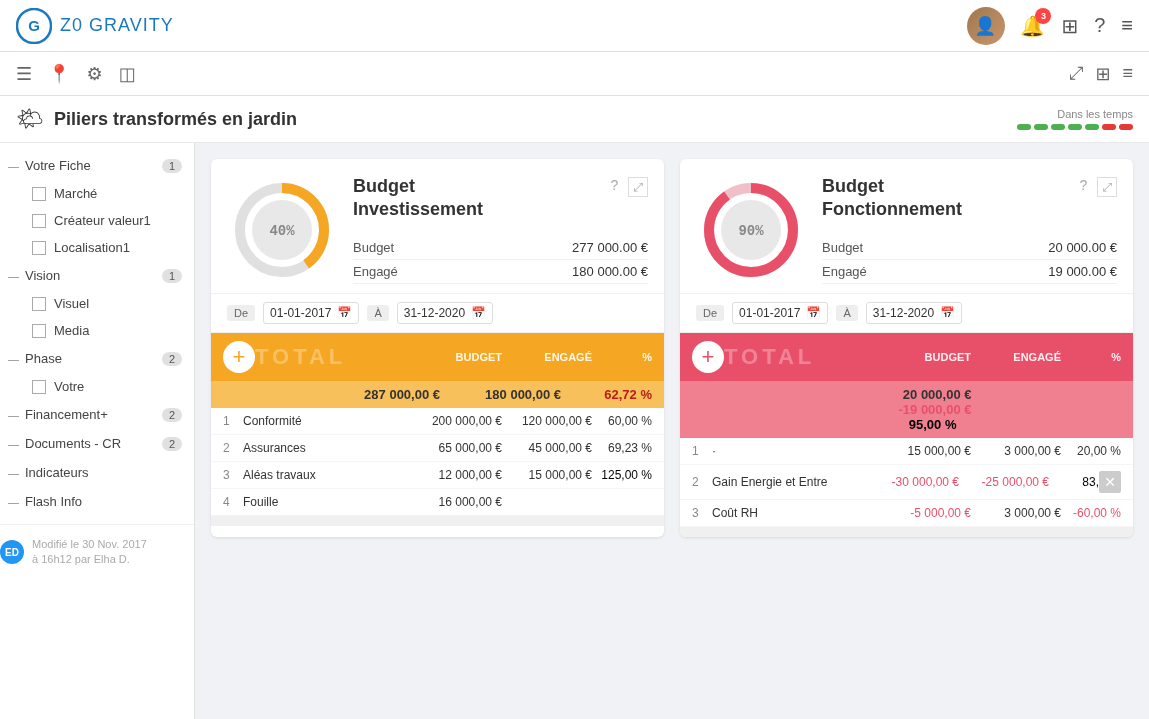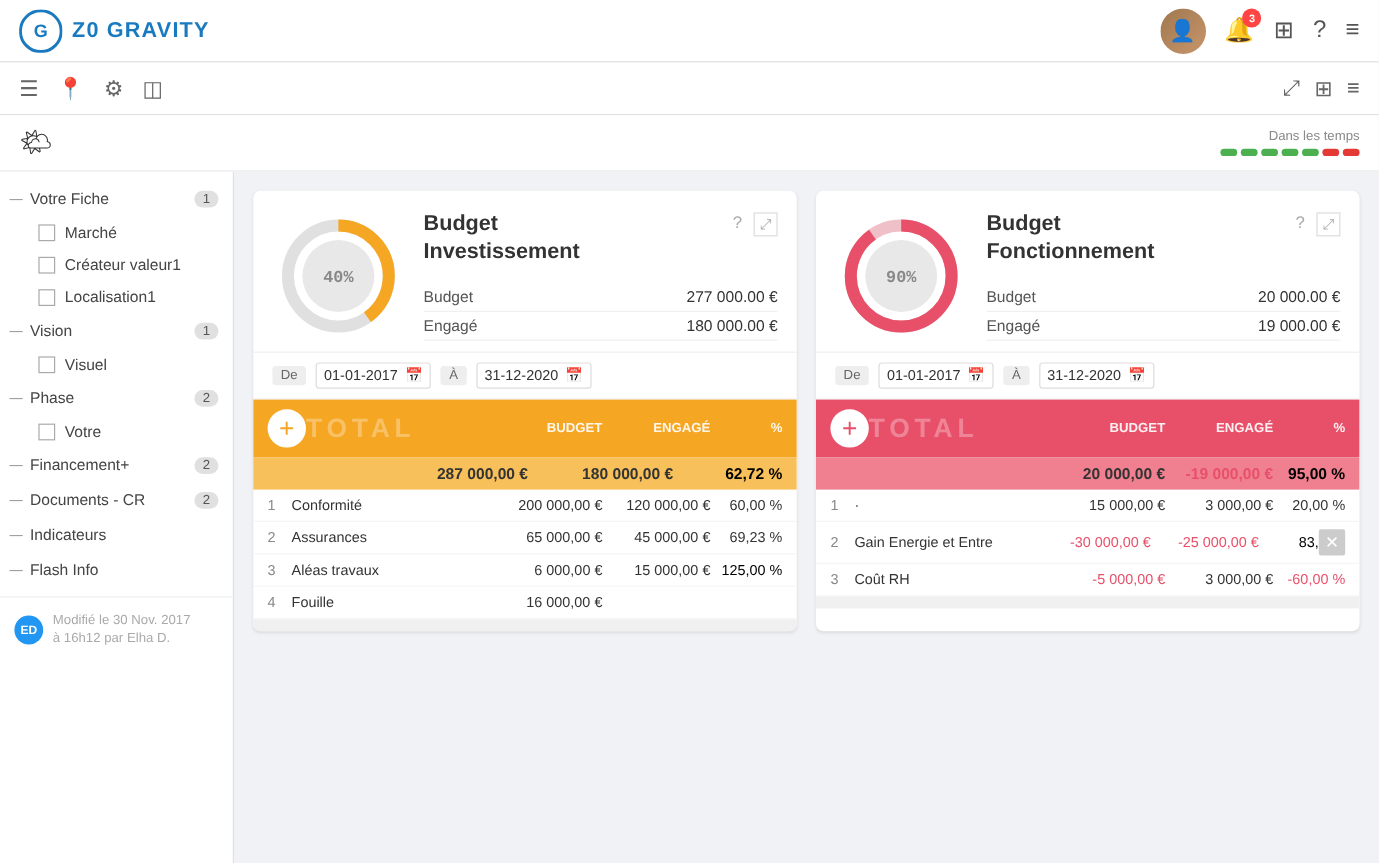--- a/index.html
+++ b/index.html
@@ -20,21 +20,21 @@
       display: flex;
       align-items: center;
       gap: 8px;
     }
     .logo-icon {
       width: 36px;
       height: 36px;
     }
     .logo-text {
       font-size: 18px;
-      font-weight: 700;
+      font-weight: 400;
       color: #1a7abf;
       letter-spacing: 1px;
       text-transform: uppercase;
     }
     .header-spacer { flex: 1; }
     .header-actions {
       display: flex;
       align-items: center;
       gap: 16px;
     }
@@ -150,21 +150,21 @@
       font-size: 13px;
     }
     .sidebar-sub-item .check-box {
       width: 14px;
       height: 14px;
       border: 1px solid #aaa;
       margin-right: 8px;
       flex-shrink: 0;
     }
     .sidebar-footer {
-      padding: 12px 12px;
+      padding: 12px 0;
       font-size: 11px;
       color: #aaa;
       border-top: 1px solid #eee;
       margin-top: 8px;
     }
     .sidebar-user-row {
       display: flex;
       align-items: center;
       gap: 8px;
     }
@@ -309,21 +309,21 @@
     .th-percent { width: 60px; }
 
     .summary-row {
       display: flex;
       align-items: center;
       padding: 6px 12px 6px 52px;
       font-size: 13px;
       font-weight: 700;
     }
     .summary-row.orange-bg { background: #f7c05a; gap: 31px; }
-    .summary-row.red-bg { background: #f08090; }
+    .summary-row.red-bg { background: #f08090; flex-direction: column; }
     .summary-spacer { flex: 1; }
     .summary-budget, .summary-engage, .summary-percent {
       width: 90px;
       text-align: right;
       font-weight: 700;
     }
     .summary-percent { width: 60px; }
 
     .data-table { width: 100%; }
     .data-row {
@@ -334,21 +334,21 @@
       font-size: 12px;
     }
     .data-num { width: 20px; color: #888; }
     .data-name { flex: 1; color: #333; }
     .data-budget, .data-engage, .data-percent {
       width: 90px;
       text-align: right;
       color: #333;
     }
     .data-percent { width: 60px; }
-    .pct-orange { color: #000000; text-align: right; }
+    .pct-orange { color: #b91c1c; text-align: right; }
     .pct-red { color: #000000; }
     .pct-neg { color: #e8506a; }
 
     
     svg.gauge { width: 110px; height: 110px; }
 
     
     .card-scroll { height: 10px; background: #f0f0f0; }
 
     
@@ -402,20 +402,21 @@
   <div class="toolbar-spacer"></div>
   <div class="toolbar-right" data-name="toolbar-right">
     <span class="toolbar-icon" data-name="expand-icon">⤢</span>
     <span class="toolbar-icon" data-name="grid-icon">⊞</span>
     <span class="toolbar-icon" data-name="more-icon">≡</span>
   </div>
 </div>
 
 <div class="page-title-bar" data-name="page-title-bar">
   <span class="weather-icon" data-name="weather-icon">🌤</span>
+  <span class="page-title" data-name="page-title">Piliers transformés en jardin</span>
   <div class="title-spacer"></div>
   <div class="status-area" data-name="status-area">
     <span class="status-text" data-name="status-text">Dans les temps</span>
     <div class="status-dots" data-name="status-dots">
       <div class="status-dot" data-name="dot-1" style="background:#4caf50"></div>
       <div class="status-dot" data-name="dot-2" style="background:#4caf50"></div>
       <div class="status-dot" data-name="dot-3" style="background:#4caf50"></div>
       <div class="status-dot" data-name="dot-4" style="background:#4caf50"></div>
       <div class="status-dot" data-name="dot-5" style="background:#4caf50"></div>
       <div class="status-dot" data-name="dot-6" style="background:#e53935"></div>
@@ -455,20 +456,24 @@
       <span class="group-icon" data-name="minus-icon">—</span>
       <span class="item-label" data-name="sidebar-label">Vision</span>
       <span class="item-badge" data-name="badge">1</span>
     </div>
 
     <div class="sidebar-sub-item" data-name="sidebar-item-visuel">
       <div class="check-box" data-name="checkbox"></div>
       <span class="item-label" data-name="sidebar-label">Visuel</span>
     </div>
 
+    <div class="sidebar-sub-item" data-name="sidebar-item-media">
+      <div class="check-box" data-name="checkbox"></div>
+      <span class="item-label" data-name="sidebar-label">Media</span>
+    </div>
 
     <div class="sidebar-group-label" data-name="sidebar-item-phase">
       <span class="group-icon" data-name="minus-icon">—</span>
       <span class="item-label" data-name="sidebar-label">Phase</span>
       <span class="item-badge" data-name="badge">2</span>
     </div>
 
 
     <div class="sidebar-sub-item" data-name="sidebar-item-jalons">
       <div class="check-box" data-name="checkbox"></div>
@@ -582,21 +587,21 @@
             <div class="data-row" data-name="table-row">
               <span class="data-num">2</span>
               <span class="data-name">Assurances</span>
               <span class="data-budget">65 000,00 €</span>
               <span class="data-engage">45 000,00 €</span>
               <span class="data-percent">69,23 %</span>
             </div>
             <div class="data-row" data-name="table-row">
               <span class="data-num">3</span>
               <span class="data-name">Aléas travaux</span>
-              <span class="data-budget">6 000,00 €</span>
+              <span class="data-budget">12 000,00 €</span>
               <span class="data-engage">15 000,00 €</span>
               <span class="data-percent pct-red">125,00 %</span>
             </div>
             <div class="data-row" data-name="table-row">
               <span class="data-num">4</span>
               <span class="data-name">Fouille</span>
               <span class="data-budget">16 000,00 €</span>
               <span class="data-engage"></span>
               <span class="data-percent"></span>
             </div>

